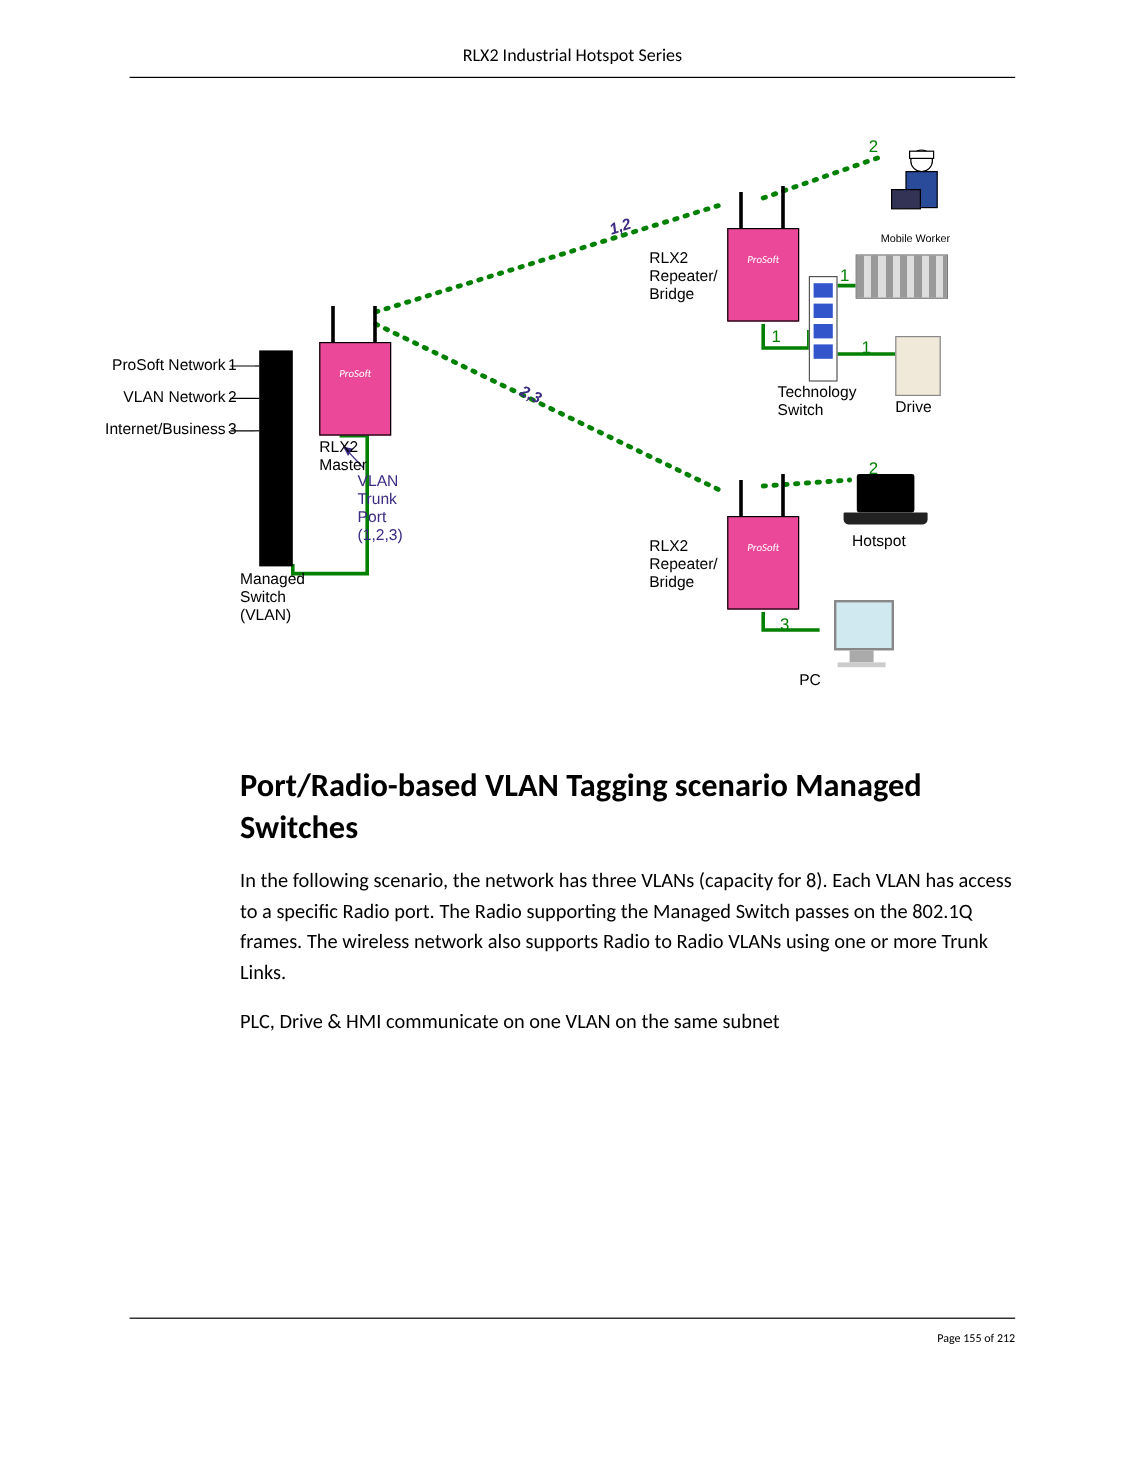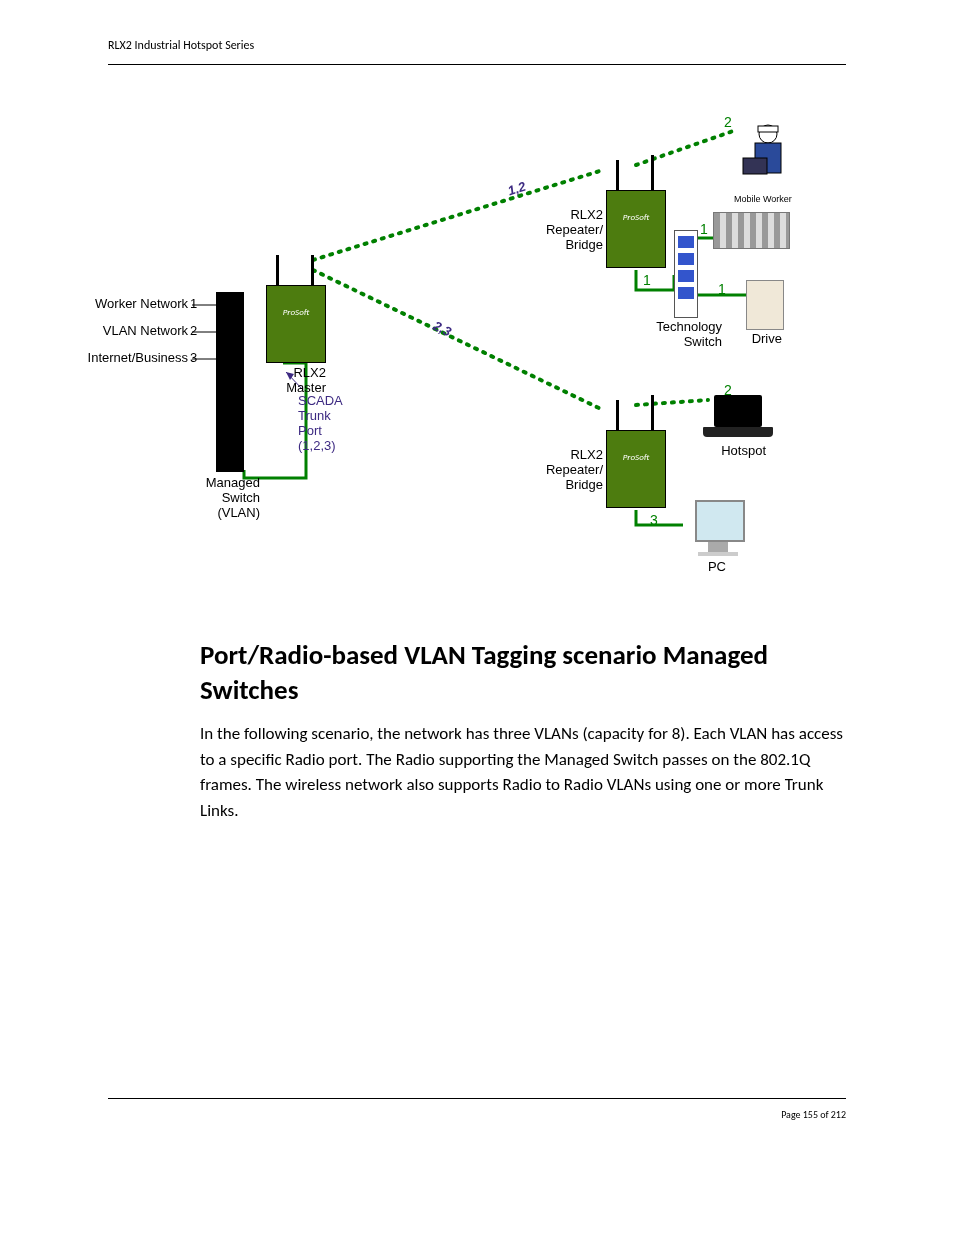--- a/index.html
+++ b/index.html
@@ -1,30 +1,30 @@
 <!DOCTYPE html>
 <html><head>
 <meta charset="utf-8">
 <style>
   html,body{margin:0;padding:0;background:#fff;font-family:Calibri,Arial,sans-serif;color:#000}
   .page{width:954px;height:1235px;position:relative;margin:0 auto}
-  .hdr{position:absolute;top:38px;right:108px;left:108px;text-align:left;font-size:12px}
+  .hdr{position:absolute;top:38px;right:108px;left:108px;text-align:center;font-size:15px}
   .hr{position:absolute;left:108px;right:108px;top:64px;height:1px;background:#000}
   .ftr-line{position:absolute;left:108px;right:108px;top:1098px;height:1px;background:#000}
   .ftr-left{position:absolute;left:108px;top:1108px;font-size:15px;line-height:1.5}
   .ftr-right{position:absolute;right:108px;top:1108px;font-size:10px}
   .body-text{position:absolute;left:200px;right:108px;top:637px;font-size:17px;line-height:1.5}
   h1{font-size:27px;font-weight:bold;margin:0 0 14px 0;line-height:1.3}
   p{margin:0 0 16px 0}
   .diagram{position:absolute;left:108px;top:100px;width:738px;height:520px}
   .diagram *{position:absolute}
   .switch{background:#000;width:28px;height:180px;top:192px;left:108px}
-  .prosoft{background:#4d7c0f;border:1px solid #000;width:60px;height:78px;color:#fff;font-size:9px;font-style:italic;text-align:center;padding-top:20px;box-sizing:border-box}
+  .prosoft{background:#ec4899;border:1px solid #000;width:60px;height:78px;color:#fff;font-size:9px;font-style:italic;text-align:center;padding-top:20px;box-sizing:border-box}
   .ant{background:#000;width:3px;height:30px}
-  .lbl{font-family:Arial,sans-serif;font-size:13px;text-align:right;line-height:1.15}
+  .lbl{font-family:Arial,sans-serif;font-size:13px;text-align:left;line-height:1.15}
   .lbl-l{font-family:Arial,sans-serif;font-size:13px;text-align:right;line-height:1.15}
   .vlan-lbl{color:#3d2a82;font-family:Arial,sans-serif;font-size:13px;line-height:1.15}
   .num{color:#008000;font-family:Arial,sans-serif;font-size:14px}
   .unmanaged{background:#fff;border:1px solid #555;width:22px;height:86px;top:130px;left:566px}
   .unmanaged .port{background:#3355cc;height:12px;margin:5px 3px;width:16px}
   .drive{background:#f0e8d8;border:1px solid #888;width:36px;height:48px;top:180px;left:638px}
   .laptop{top:295px;left:595px;width:70px;height:45px}
   .laptop .screen{background:#000;width:48px;height:32px;left:11px;border-radius:2px}
   .laptop .base{background:#222;width:70px;height:10px;top:32px;border-radius:1px 1px 4px 4px}
   .pc{top:400px;left:570px;width:80px;height:70px}
@@ -64,38 +64,38 @@
 
       <path d="M588 195 L638 195" stroke="#008000" stroke-width="3" fill="none"></path>
 
       <line x1="528" y1="65" x2="628" y2="30" stroke="#008000" stroke-width="4" stroke-dasharray="2,7" stroke-linecap="round"></line>
 
       <line x1="528" y1="305" x2="600" y2="300" stroke="#008000" stroke-width="4" stroke-dasharray="2,7" stroke-linecap="round"></line>
 
       <path d="M528 410 L528 425 L575 425" stroke="#008000" stroke-width="3" fill="none"></path>
     </svg>
 
-    <div class="lbl-l" style="top:197px;left:-30px;width:110px">Worker Network</div>
+    <div class="lbl-l" style="top:197px;left:-30px;width:110px">ProSoft Network</div>
     <div class="lbl" style="top:197px;left:82px">1</div>
     <div class="lbl-l" style="top:224px;left:-30px;width:110px">VLAN Network</div>
     <div class="lbl" style="top:224px;left:82px">2</div>
     <div class="lbl-l" style="top:251px;left:-30px;width:110px">Internet/Business</div>
     <div class="lbl" style="top:251px;left:82px">3</div>
 
     <div class="switch"></div>
     <div class="lbl" style="top:376px;left:92px;width:60px;white-space:pre">Managed
 Switch
 (VLAN)</div>
 
     <div class="ant" style="top:155px;left:168px"></div>
     <div class="ant" style="top:155px;left:203px;height:35px"></div>
     <div class="prosoft" style="top:185px;left:158px">ProSoft</div>
     <div class="lbl" style="top:266px;left:158px;width:60px;white-space:pre">RLX2
 Master</div>
-    <div class="vlan-lbl" style="top:294px;left:190px;white-space:pre">SCADA
+    <div class="vlan-lbl" style="top:294px;left:190px;white-space:pre">VLAN
 Trunk
 Port
 (1,2,3)</div>
 
     <div class="vlan-lbl" style="top:82px;left:400px;transform:rotate(-18deg);font-style:italic;font-weight:bold">1,2</div>
     <div class="vlan-lbl" style="top:222px;left:325px;transform:rotate(26deg);font-style:italic;font-weight:bold">2,3</div>
 
     <div class="ant" style="top:60px;left:508px"></div>
     <div class="ant" style="top:55px;left:543px;height:35px"></div>
     <div class="prosoft" style="top:90px;left:498px">ProSoft</div>
@@ -150,17 +150,18 @@
         <div class="mon"></div>
         <div class="stand"></div>
         <div class="base"></div>
       </div>
     <div class="lbl" style="top:460px;left:558px;width:60px">PC</div>
   </div>
 
   <div class="body-text">
     <h1>Port/Radio-based VLAN Tagging scenario Managed Switches</h1>
     <p>In the following scenario, the network has three VLANs (capacity for 8).  Each VLAN has access to a specific Radio port.  The Radio supporting the Managed Switch passes on the 802.1Q frames.  The wireless network also supports Radio to Radio VLANs using one or more Trunk Links.</p>
+    <p>PLC, Drive &amp; HMI communicate on one VLAN on the same subnet</p>
   </div>
 
   <div class="ftr-line"></div>
   <div class="ftr-right">Page 155 of 212</div>
 </div>
 
 </body></html>

